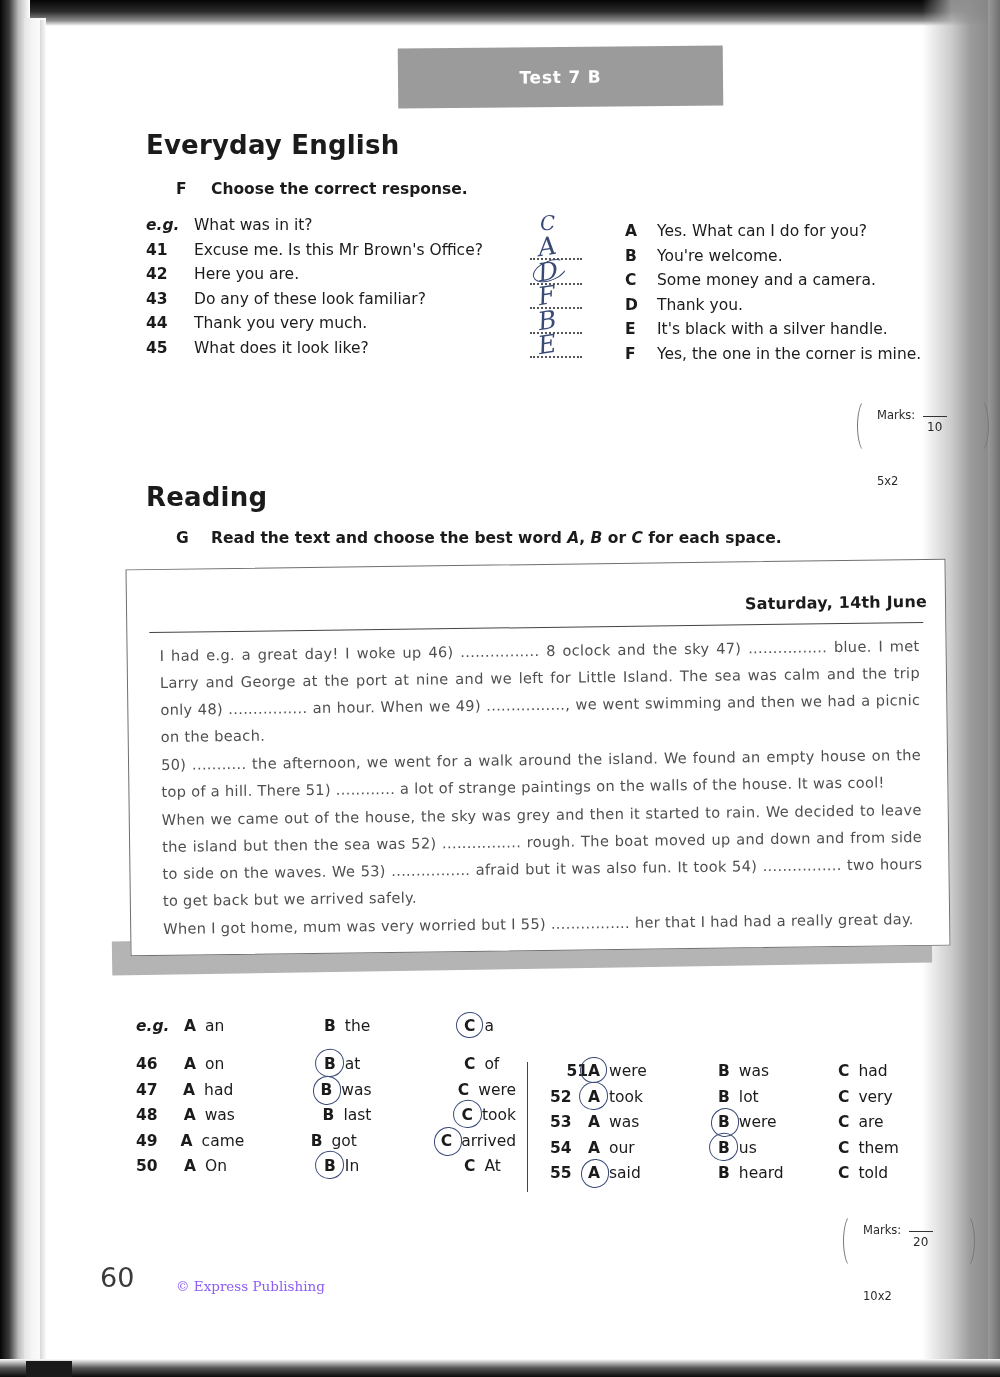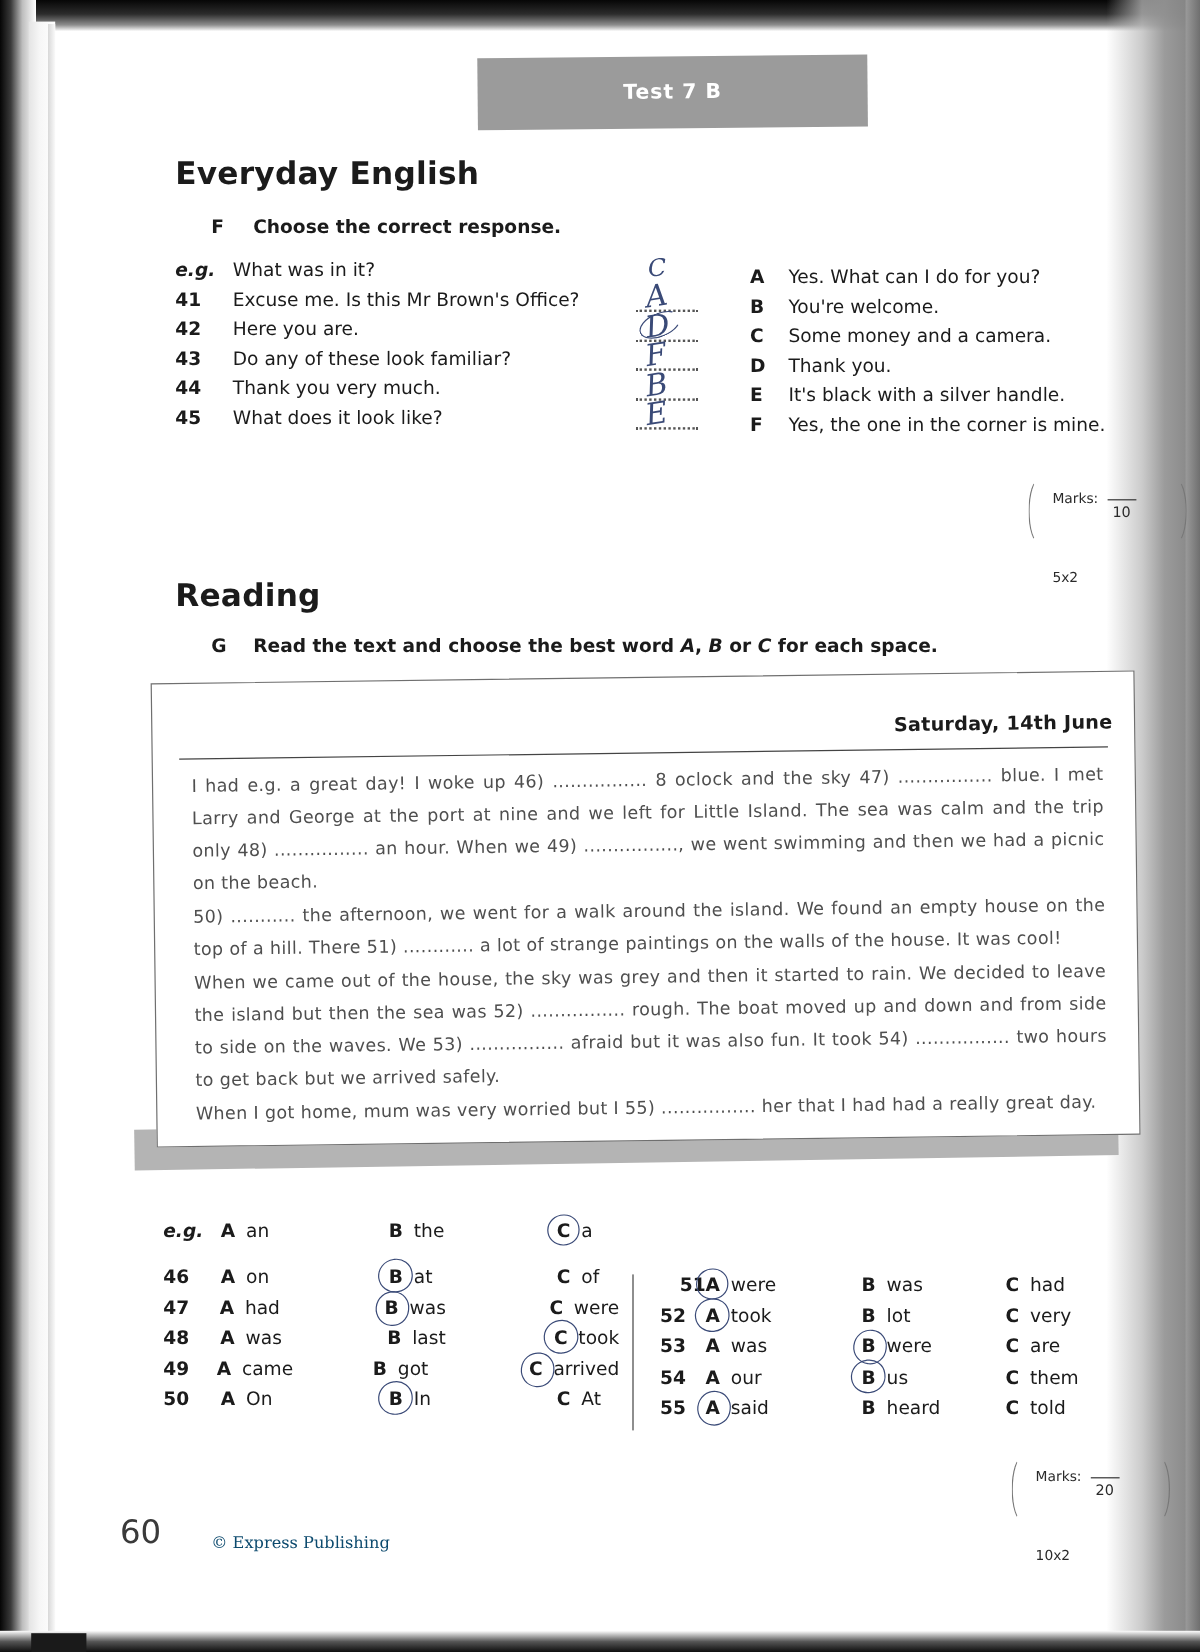--- a/index.html
+++ b/index.html
@@ -195,21 +195,21 @@
   .page-number {
     position: absolute; left: 100px; top: 1262px;
     font-size: 27px; color: #3a3a3a;
     font-family: "DejaVu Sans", sans-serif;
   }
   .copyright {
     position: absolute; left: 176px; top: 1277px;
     font-family: "DejaVu Serif", serif;
     font-size: 13.5px;
     line-height: 19px;
-    color: #0c4a6e;
+    color: #8b5cf6;
   }
 </style>
 </head>
 <body>
 
 <div class="page">
 
   <div class="scan-top-dark"></div>
   <div class="scan-left-dark"></div>
   <div class="scan-left-gutter"></div>

